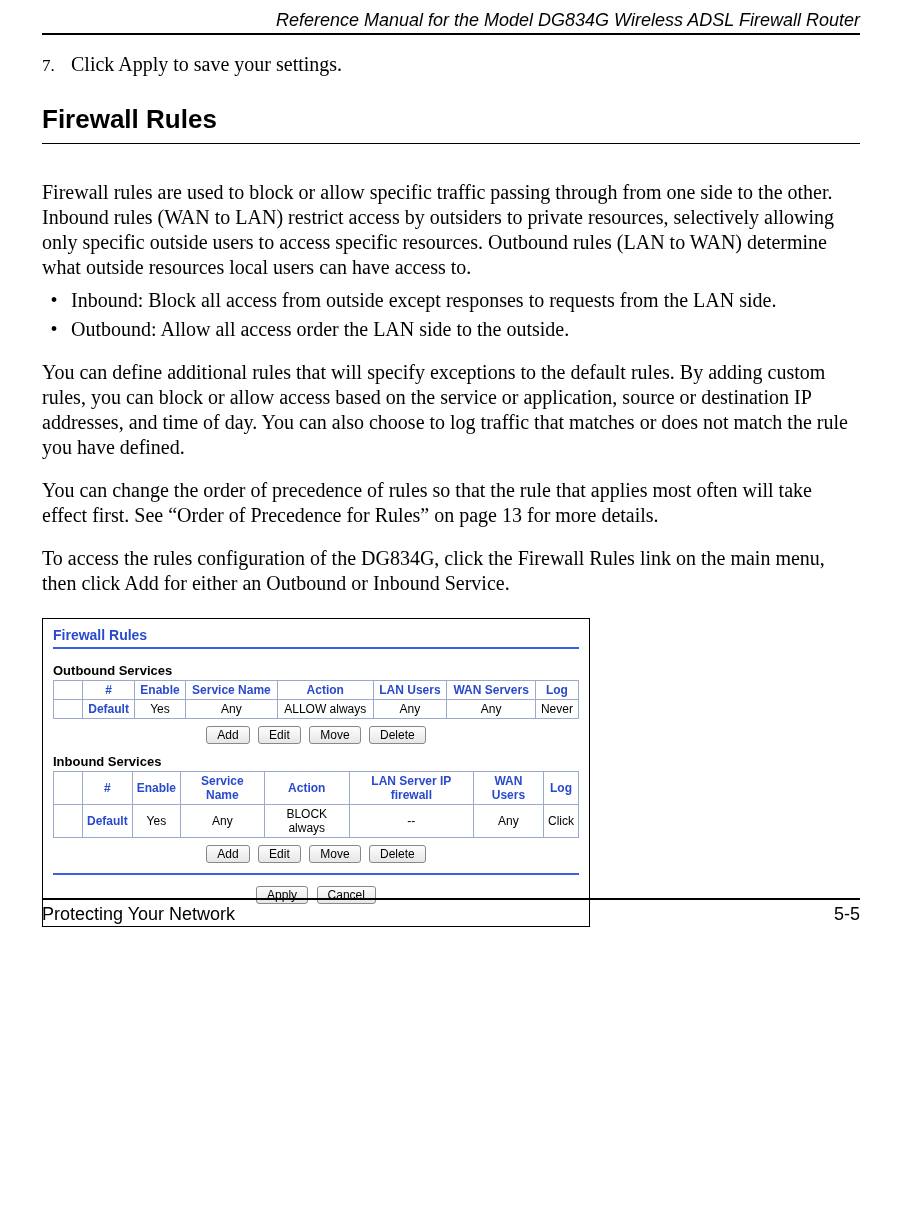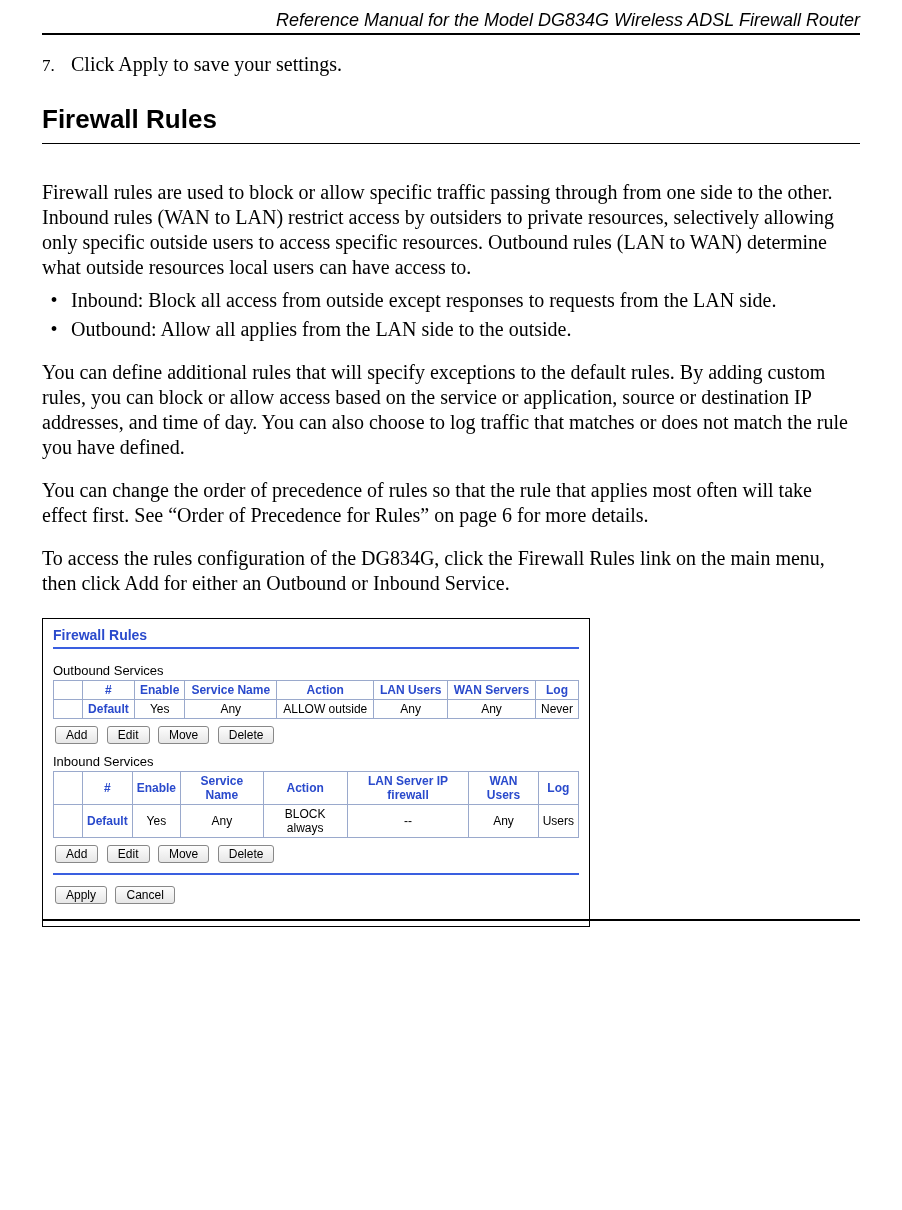--- a/index.html
+++ b/index.html
@@ -77,21 +77,21 @@
     font-weight: bold;
     font-size: 14px;
     margin-bottom: 4px;
   }
   .fw-hr {
     border: 0;
     border-top: 2px solid #3a5fe0;
     margin: 2px 0 14px 0;
   }
   .sub-title {
-    font-weight: normal;
+    font-weight: bold;
     font-size: 13px;
     margin-bottom: 2px;
   }
   table.fw {
     border-collapse: collapse;
     width: 100%;
     font-size: 12px;
     margin-bottom: 6px;
   }
   table.fw th, table.fw td {
@@ -101,20 +101,21 @@
     background: #fff;
   }
   table.fw th {
     color: #2a4acc;
     font-weight: bold;
   }
   .first-col {
     width: 20px;
   }
   .btn-row {
+    text-align: center;
     margin: 4px 0 10px 0;
   }
   .ui-btn {
     display: inline-block;
     border: 1px solid #888;
     border-radius: 3px;
     padding: 1px 10px;
     font-size: 12px;
     background: linear-gradient(#fdfdfd,#e6e6e6);
     margin: 0 2px;
@@ -167,25 +168,25 @@
   <hr class="section-rule">
 
   <div class="para">Firewall rules are used to block or allow specific traffic passing through from one side to the other. Inbound rules (WAN to LAN) restrict access by outsiders to private resources, selectively allowing only specific outside users to access specific resources. Outbound rules (LAN to WAN) determine what outside resources local users can have access to.</div>
 
   <div class="bullet-row">
     <span class="bullet-dot">•</span>
     <span>Inbound: Block all access from outside except responses to requests from the LAN side.</span>
   </div>
   <div class="bullet-row">
     <span class="bullet-dot">•</span>
-    <span>Outbound: Allow all applies from the LAN side to the outside.</span>
+    <span>Outbound: Allow all access order the LAN side to the outside.</span>
   </div>
 
   <div class="para">You can define additional rules that will specify exceptions to the default rules. By adding custom rules, you can block or allow access based on the service or application, source or destination IP addresses, and time of day. You can also choose to log traffic that matches or does not match the rule you have defined.</div>
-  <div class="para">You can change the order of precedence of rules so that the rule that applies most often will take effect first. See “Order of Precedence for Rules” on page 6 for more details.</div>
+  <div class="para">You can change the order of precedence of rules so that the rule that applies most often will take effect first. See “Order of Precedence for Rules” on page 13 for more details.</div>
   <div class="para">To access the rules configuration of the DG834G, click the Firewall Rules link on the main menu, then click Add for either an Outbound or Inbound Service.</div>
 
   <div class="figure-box">
     <div class="fw-title">Firewall Rules</div>
     <hr class="fw-hr">
 
     <div class="sub-title">Outbound Services</div>
     <table class="fw">
       <tbody>
           <tr>
@@ -196,21 +197,21 @@
         <th>Action</th>
         <th>LAN Users</th>
         <th>WAN Servers</th>
         <th>Log</th>
       </tr>
       <tr>
         <td></td>
         <td style="color:#2a4acc;font-weight:bold">Default</td>
         <td>Yes</td>
         <td>Any</td>
-        <td>ALLOW outside</td>
+        <td>ALLOW always</td>
         <td>Any</td>
         <td>Any</td>
         <td>Never</td>
       </tr>
     </tbody>
       </table>
     <div class="btn-row">
       <span class="ui-btn">Add</span>
       <span class="ui-btn">Edit</span>
       <span class="ui-btn">Move</span>
@@ -231,36 +232,40 @@
         <th>Log</th>
       </tr>
       <tr>
         <td></td>
         <td style="color:#2a4acc;font-weight:bold">Default</td>
         <td>Yes</td>
         <td>Any</td>
         <td>BLOCK always</td>
         <td>--</td>
         <td>Any</td>
-        <td>Users</td>
+        <td>Click</td>
       </tr>
     </tbody>
       </table>
     <div class="btn-row">
       <span class="ui-btn">Add</span>
       <span class="ui-btn">Edit</span>
       <span class="ui-btn">Move</span>
       <span class="ui-btn">Delete</span>
     </div>
 
     <hr class="fw-hr2">
     <div class="btn-row">
       <span class="ui-btn">Apply</span>
       <span class="ui-btn">Cancel</span>
     </div>
   </div>
 
 
   <div class="footer">
     <hr class="footer-rule">
+    <div class="footer-text">
+      <span>Protecting Your Network</span>
+      <span>5-5</span>
+    </div>
   </div>
 
 </div>
 
 </body></html>

